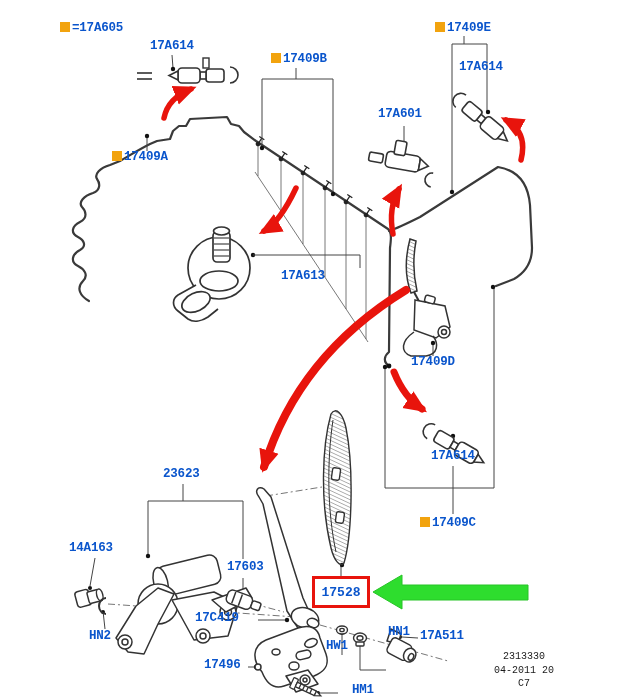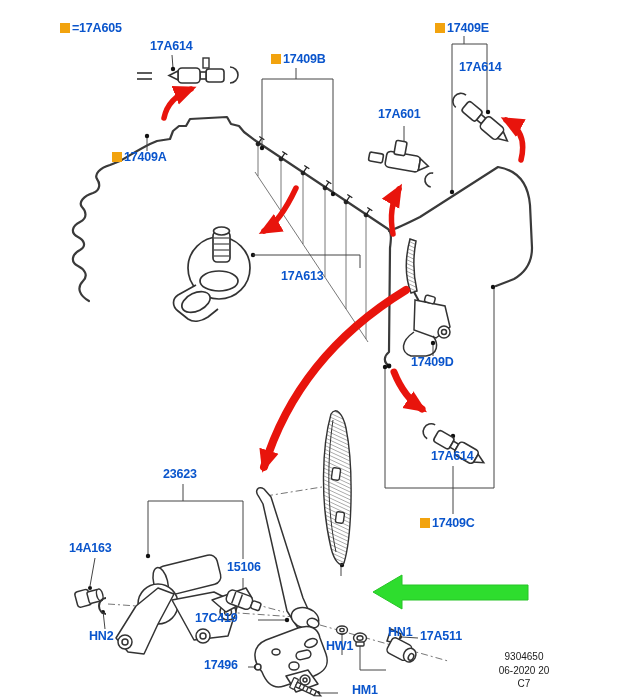--- a/index.html
+++ b/index.html
@@ -1,17 +1,17 @@
 <!DOCTYPE html>
 <html><head>
 <meta charset="utf-8">
 <style>
   html,body{margin:0;padding:0;background:#ffffff;}
   #stage{position:relative;width:576px;height:700px;background:#ffffff;overflow:hidden;
-         font-family:Liberation Sans, sans-serif;}
+         font-family:Liberation Mono, monospace;}
   #art{position:absolute;left:0;top:0;}
   .lbl{position:absolute;color:#0a55cc;font-size:12.5px;font-weight:bold;letter-spacing:-0.2px;
        white-space:nowrap;line-height:13px;}
   .lbl .sq{display:inline-block;width:10px;height:10px;background:#f2a30e;margin-right:2px;
            vertical-align:-1px;}
   .hlbox{position:absolute;left:312px;top:576px;width:52px;height:26px;border:3px solid #e8140c;
          background:#ffffff;display:flex;align-items:center;justify-content:center;
          color:#0a55cc;font-size:13px;font-weight:bold;}
   .footer{position:absolute;left:462px;top:650px;width:124px;text-align:center;color:#1a1a1a;
           font-size:10px;line-height:13.5px;font-weight:normal;}
@@ -309,29 +309,32 @@
   <div class="lbl" style="left:435px;top:22px"><span class="sq"></span><span>17409E</span></div>
   <div class="lbl" style="left:459px;top:61px"><span>17A614</span></div>
   <div class="lbl" style="left:378px;top:108px"><span>17A601</span></div>
   <div class="lbl" style="left:112px;top:151px"><span class="sq"></span><span>17409A</span></div>
   <div class="lbl" style="left:281px;top:270px"><span>17A613</span></div>
   <div class="lbl" style="left:411px;top:356px"><span>17409D</span></div>
   <div class="lbl" style="left:431px;top:450px"><span>17A614</span></div>
   <div class="lbl" style="left:420px;top:517px"><span class="sq"></span><span>17409C</span></div>
   <div class="lbl" style="left:163px;top:468px"><span>23623</span></div>
   <div class="lbl" style="left:69px;top:542px"><span>14A163</span></div>
-  <div class="lbl" style="left:227px;top:561px"><span>15106</span></div>
+  <div class="lbl" style="left:227px;top:561px"><span>17603</span></div>
   <div class="lbl" style="left:89px;top:630px"><span>HN2</span></div>
   <div class="lbl" style="left:195px;top:612px"><span>17C419</span></div>
   <div class="lbl" style="left:204px;top:659px"><span>17496</span></div>
   <div class="lbl" style="left:326px;top:640px"><span>HW1</span></div>
   <div class="lbl" style="left:388px;top:626px"><span>HN1</span></div>
   <div class="lbl" style="left:352px;top:684px"><span>HM1</span></div>
   <div class="lbl" style="left:420px;top:630px"><span>17A511</span></div>
 
+  <div class="hlbox">
+      <span>17528</span>
+    </div>
 
   <div class="footer">
-    <div>9304650</div>
-    <div>06-2020 20</div>
+    <div>2313330</div>
+    <div>04-2011 20</div>
     <div>C7</div>
   </div>
 
 </div>
 
 </body></html>

